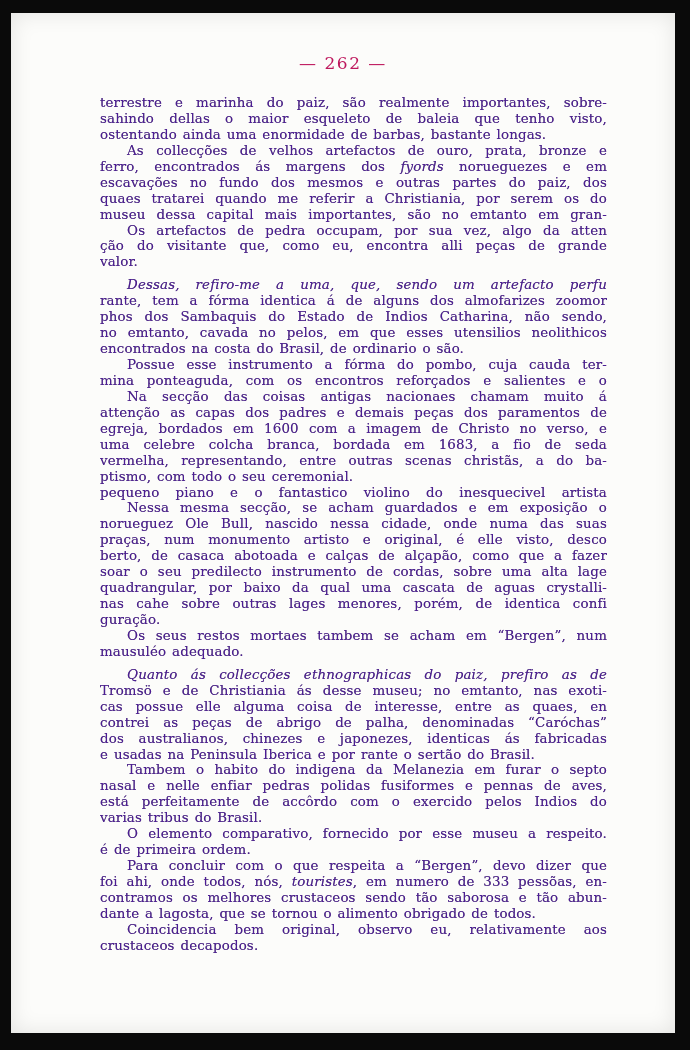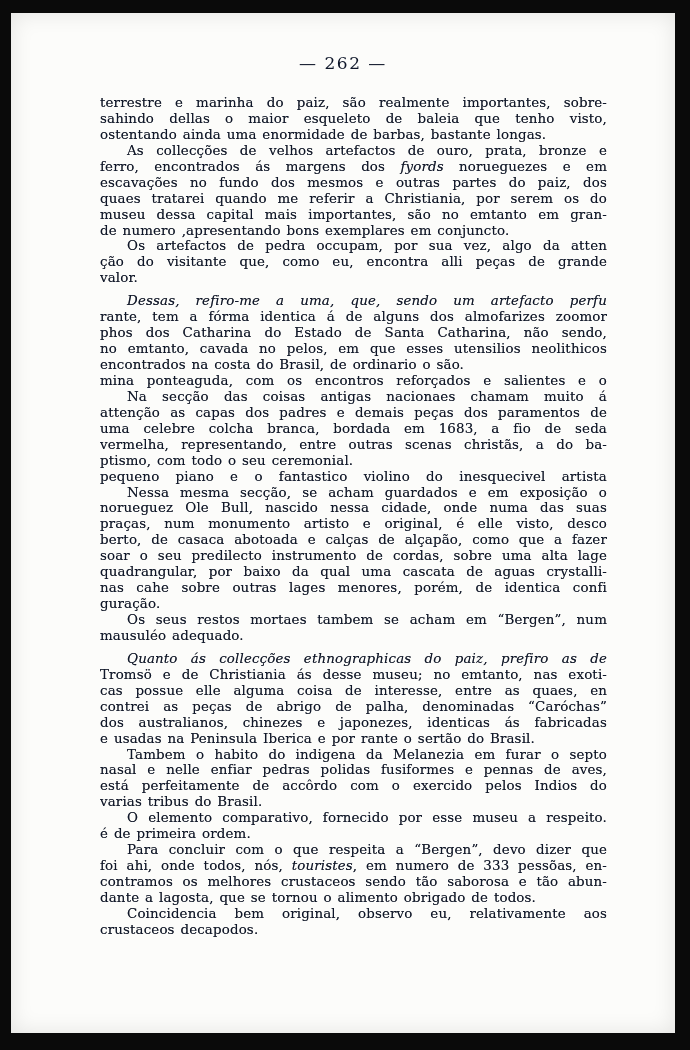--- a/index.html
+++ b/index.html
@@ -21,35 +21,35 @@
   }
   .page-number {
     position: absolute;
     top: 40px;
     left: 0;
     width: 100%;
     text-align: center;
     font-family: "DejaVu Serif", serif;
     font-size: 17px;
     letter-spacing: 1.5px;
-    color: #0f172a;
+    color: #be185d;
   }
   .text-block {
     position: absolute;
     left: 89px;
     top: 82px;
     width: 507px;
   }
   .line {
     font-family: "DejaVu Serif", serif;
     font-size: 13.4px;
     line-height: 15.95px;
     height: 15.95px;
     overflow: hidden;
-    color: #0f172a;
+    color: #4c1d95;
     letter-spacing: 0.15px;
     word-spacing: 1.4px;
     text-align: justify;
     text-align-last: justify;
     text-shadow: 0 0 0.4px rgba(20,20,20,0.55);
     white-space: normal;
   }
   .line.end {
     text-align-last: left;
   }
@@ -70,32 +70,33 @@
     <div class="page-number">— 262 —</div>
     <div class="text-block" id="text-block">
         <div class="line">terrestre e marinha do paiz, são realmente importantes, sobre-</div>
         <div class="line">sahindo dellas o maior esqueleto de baleia que tenho visto,</div>
         <div class="line end">ostentando ainda uma enormidade de barbas, bastante longas.</div>
         <div class="line indent">As collecções de velhos artefactos de ouro, prata, bronze e</div>
         <div class="line">ferro, encontrados ás margens dos <i>fyords</i> norueguezes e em</div>
         <div class="line">escavações no fundo dos mesmos e outras partes do paiz, dos</div>
         <div class="line">quaes tratarei quando me referir a Christiania, por serem os do</div>
         <div class="line">museu dessa capital mais importantes, são no emtanto em gran-</div>
-        <div class="line end">de numero ,apresentando bons exemplares em conjuncto.</div>
         <div class="line indent">Os artefactos de pedra occupam, por sua vez, algo da atten</div>
         <div class="line">ção do visitante que, como eu, encontra alli peças de grande</div>
         <div class="line end">valor.</div>
         <div class="line indent gap">Dessas, refiro-me a uma, que, sendo um artefacto perfu</div>
         <div class="line">rante, tem a fórma identica á de alguns dos almofarizes zoomor</div>
-        <div class="line">phos dos Catharina do Estado de Santa Catharina, não sendo,</div>
+        <div class="line">phos dos Sambaquis do Estado de Indios Catharina, não sendo,</div>
         <div class="line">no emtanto, cavada no pelos, em que esses utensilios neolithicos</div>
         <div class="line end">encontrados na costa do Brasil, de ordinario o são.</div>
+        <div class="line indent">Possue esse instrumento a fórma do pombo, cuja cauda ter-</div>
         <div class="line">mina ponteaguda, com os encontros reforçados e salientes e o</div>
         <div class="line indent">Na secção das coisas antigas nacionaes chamam muito á</div>
         <div class="line">attenção as capas dos padres e demais peças dos paramentos de</div>
+        <div class="line">egreja, bordados em 1600 com a imagem de Christo no verso, e</div>
         <div class="line">uma celebre colcha branca, bordada em 1683, a fio de seda</div>
         <div class="line">vermelha, representando, entre outras scenas christãs, a do ba-</div>
         <div class="line end">ptismo, com todo o seu ceremonial.</div>
         <div class="line">pequeno piano e o fantastico violino do inesquecivel artista</div>
         <div class="line indent">Nessa mesma secção, se acham guardados e em exposição o</div>
         <div class="line">norueguez Ole Bull, nascido nessa cidade, onde numa das suas</div>
         <div class="line">praças, num monumento artisto e original, é elle visto, desco</div>
         <div class="line">berto, de casaca abotoada e calças de alçapão, como que a fazer</div>
         <div class="line">soar o seu predilecto instrumento de cordas, sobre uma alta lage</div>
         <div class="line">quadrangular, por baixo da qual uma cascata de aguas crystalli-</div>

